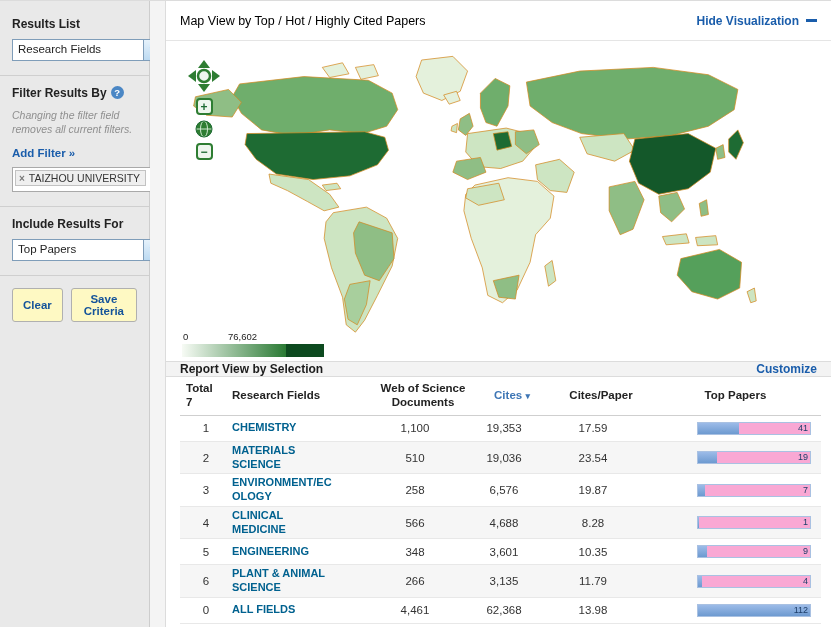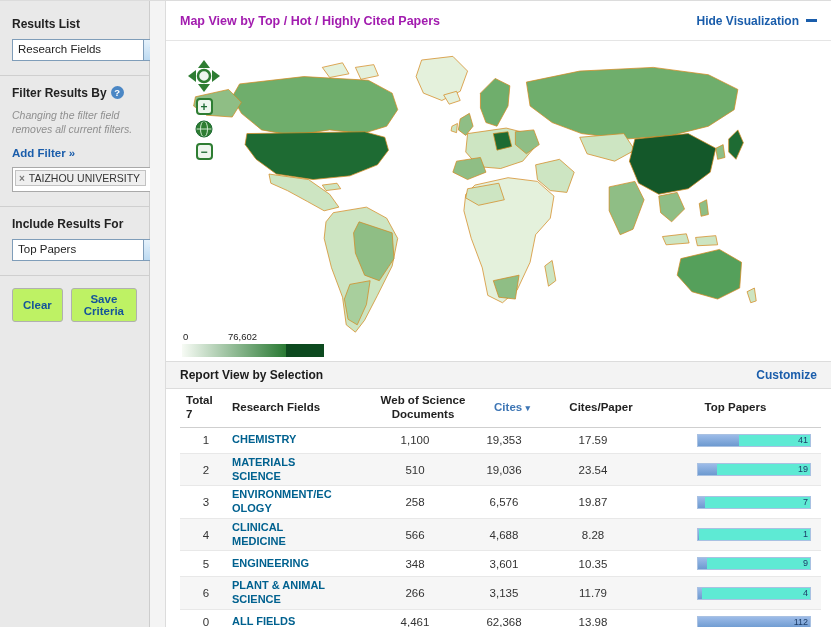--- a/index.html
+++ b/index.html
@@ -14,63 +14,63 @@
   .sel-text { flex:1; padding:3px 5px 0; white-space:nowrap; overflow:hidden; }
   .sel-btn { width:18px; background:linear-gradient(#e6f2fb,#bcdaf2); border-left:1px solid #7f9db9; color:#2a66a8; font-size:9px; display:flex; align-items:center; justify-content:center; }
   .sb-divider { border-top:1px solid #cfcfcf; margin:14px -12px 10px; }
   .help-icon { display:inline-block; width:13px; height:13px; border-radius:50%; background:#4b87c5; color:#fff; font-size:9.5px; font-weight:bold; text-align:center; line-height:13px; margin-left:4px; vertical-align:1px; cursor:pointer; }
   .sb-note { font-style:italic; color:#8f8f8f; font-size:10.5px; line-height:1.35; margin:2px 0 10px; width:150px; }
   .add-filter { color:#1a5dab; font-weight:bold; font-size:11.5px; text-decoration:none; display:inline-block; margin-bottom:8px; cursor:pointer; }
   .tag-box { width:150px; min-height:25px; background:#fff; border:1px solid #a9a9a9; padding:2px; }
   .tag { display:inline-flex; align-items:center; background:#efefef; border:1px solid #c2c2c2; font-size:10.5px; padding:1px 5px 1px 3px; color:#333; white-space:nowrap; }
   .tag-x { color:#777; margin-right:4px; font-size:10px; font-weight:bold; cursor:pointer; }
   .btn-row { display:flex; gap:8px; margin-top:12px; }
-  .btn { background:#bef264; border:1px solid #b0b0b0; border-radius:3px; color:#15549a; font-weight:bold; font-size:11.5px; padding:4px 10px; font-family:inherit; cursor:pointer; }
+  .btn { background:#fef9c3; border:1px solid #b0b0b0; border-radius:3px; color:#15549a; font-weight:bold; font-size:11.5px; padding:4px 10px; font-family:inherit; cursor:pointer; }
 
   .scroll-strip { width:16px; background:#f4f4f4; border-right:1px solid #dcdcdc; flex-shrink:0; }
 
   
   .main { flex:1; display:flex; flex-direction:column; background:#fff; min-width:0; }
   .map-header { height:40px; display:flex; align-items:center; padding:0 14px; border-bottom:1px solid #e5e5e5; flex-shrink:0; }
-  .map-title { font-weight:bold; font-size:12.5px; color:#a21caf; }
+  .map-title { font-weight:normal; font-size:12.5px; color:#000000; }
   .spacer { flex:1; }
   .hide-link { color:#1a5dab; font-weight:bold; font-size:12px; display:flex; align-items:center; gap:7px; text-decoration:none; cursor:pointer; }
   .minus-bar { width:11px; height:3px; background:#1a5dab; display:inline-block; }
 
   .map-area { position:relative; height:320px; flex-shrink:0; overflow:hidden; }
   .world-map { position:absolute; left:18px; top:8px; }
   .map-controls { position:absolute; left:20px; top:18px; width:36px; display:flex; flex-direction:column; align-items:center; gap:5px; z-index:2; }
   .zoom-btn { width:17px; height:17px; border:2px solid #2e7d32; border-radius:4px; background:#eef6ee; color:#1e6b33; font-weight:bold; font-size:12px; line-height:12px; text-align:center; cursor:pointer; padding:0; font-family:inherit; }
 
   .legend { position:absolute; left:16px; bottom:4px; z-index:2; }
   .legend-labels { position:relative; height:13px; font-size:9.5px; color:#222; width:142px; }
   .legend-min { position:absolute; left:1px; top:0; }
   .legend-max { position:absolute; left:46px; top:0; }
   .legend-bar { display:flex; width:142px; height:13px; }
   .legend-grad { width:104px; height:100%; background:linear-gradient(to right,#f7fbf5,#2a7a34); }
   .legend-solid { width:38px; height:100%; background:#0d4a1f; }
 
-  .report-bar { height:28px; background:#f3f3f3; border-top:1px solid #dcdcdc; border-bottom:1px solid #dcdcdc; display:flex; align-items:center; padding:0 14px; flex-shrink:0; }
+  .report-bar { height:16px; background:#f3f3f3; border-top:1px solid #dcdcdc; border-bottom:1px solid #dcdcdc; display:flex; align-items:center; padding:0 14px; flex-shrink:0; }
   .report-title { font-weight:bold; font-size:12px; color:#1c1c1c; }
   .customize-link { color:#1a5dab; font-weight:bold; font-size:12px; text-decoration:none; cursor:pointer; }
 
   
   .report-table { flex:1; padding:0 10px 0 14px; font-size:11.5px; overflow:hidden; }
   .t-head, .t-row { display:grid; grid-template-columns:52px 142px 98px 80px 98px 1fr; align-items:center; }
   .t-head { border-bottom:1px solid #cfcfcf; padding:4px 0 5px; color:#222; font-weight:bold; }
   .th-total { padding-left:6px; line-height:1.25; }
   .th-center { text-align:center; line-height:1.25; }
   .th-cites { text-align:center; color:#3e76b5; cursor:pointer; }
   .sort-caret { font-size:9px; }
   .t-row { border-bottom:1px solid #e8e8e8; min-height:26px; padding:2px 0; }
   .t-row.alt { background:#f6f6f6; }
   .td-rank { text-align:center; color:#333; }
   .td-field { color:#00618f; font-weight:bold; font-size:11px; line-height:1.25; padding-right:38px; overflow-wrap:anywhere; cursor:pointer; }
   .td-num { text-align:center; padding-right:16px; color:#333; }
-  .bar-wrap { width:114px; height:13px; position:relative; background:#5eead4; border:1px solid #a9c1e2; margin-left:auto; margin-right:10px; }
+  .bar-wrap { width:114px; height:13px; position:relative; background:#f9a8d4; border:1px solid #a9c1e2; margin-left:auto; margin-right:10px; }
   .bar-fill { position:absolute; left:0; top:0; bottom:0; background:linear-gradient(#9cbbe8,#6d9ad0); }
   .bar-value { position:absolute; right:2px; top:0; font-size:9px; line-height:11px; color:#1c3d68; }
 </style>
 </head>
 <body>
 
 <div class="app">
 
   <div class="sidebar">
     <div class="sb-label">Results List</div>

